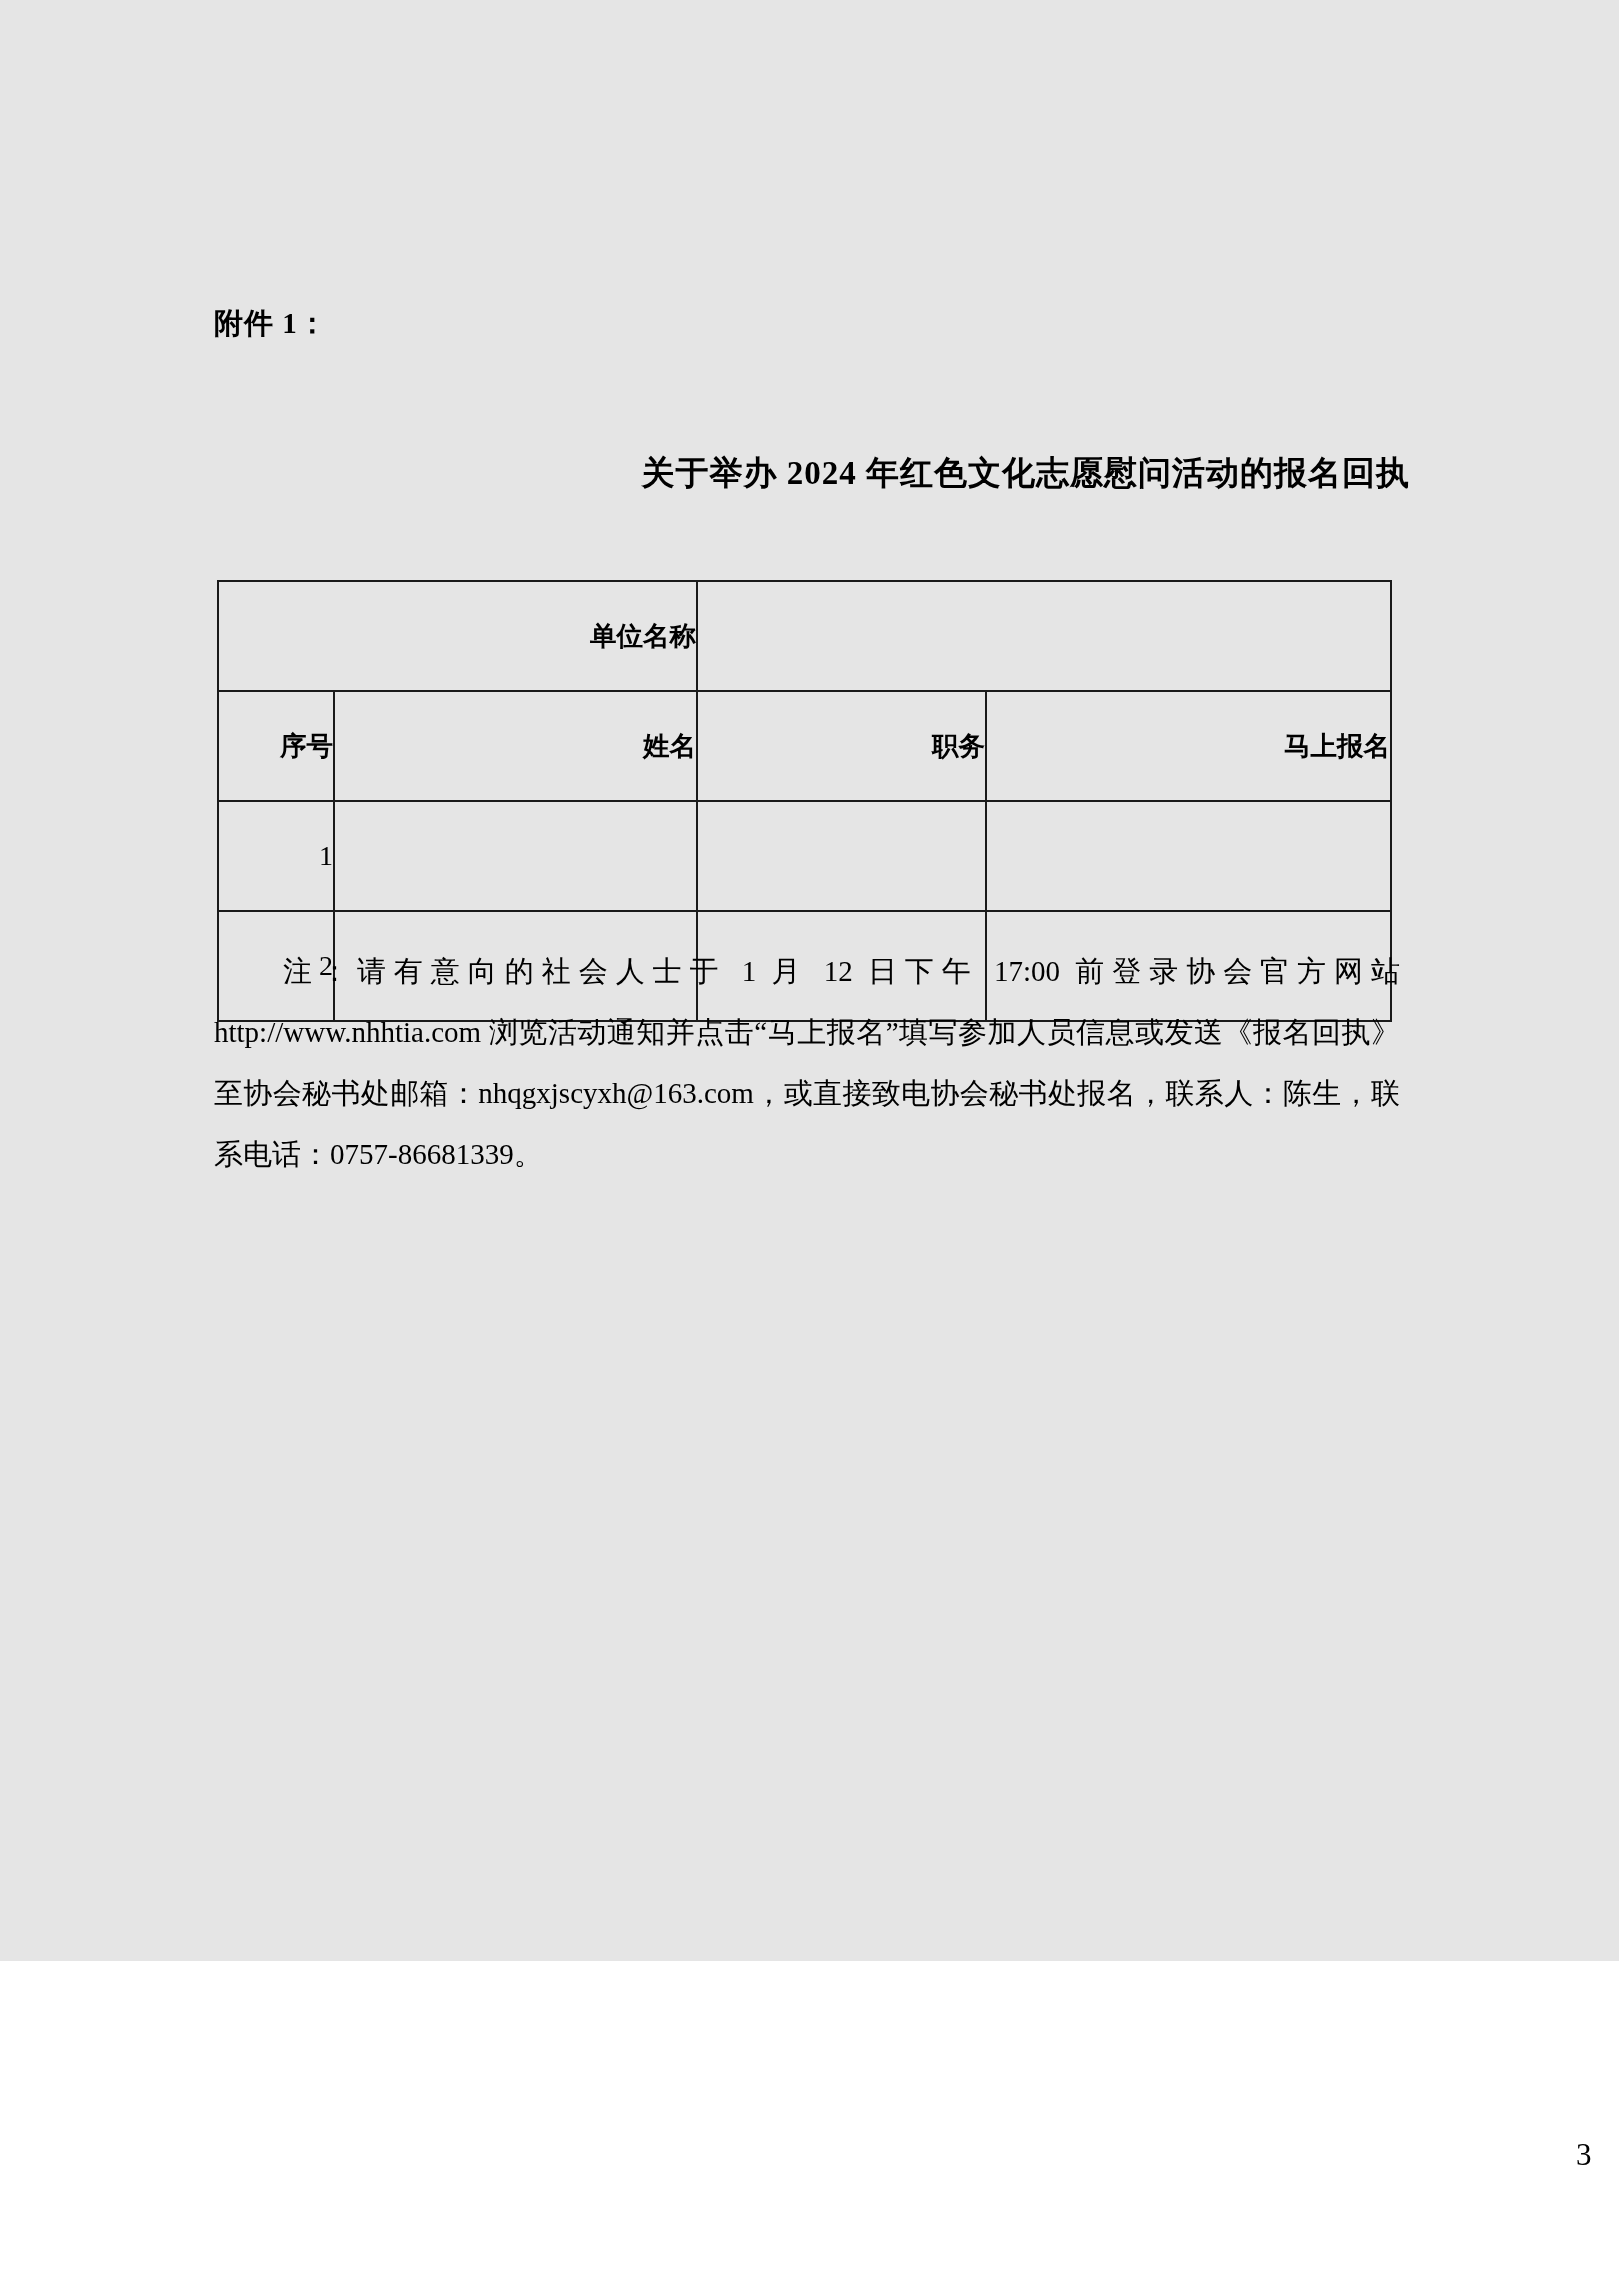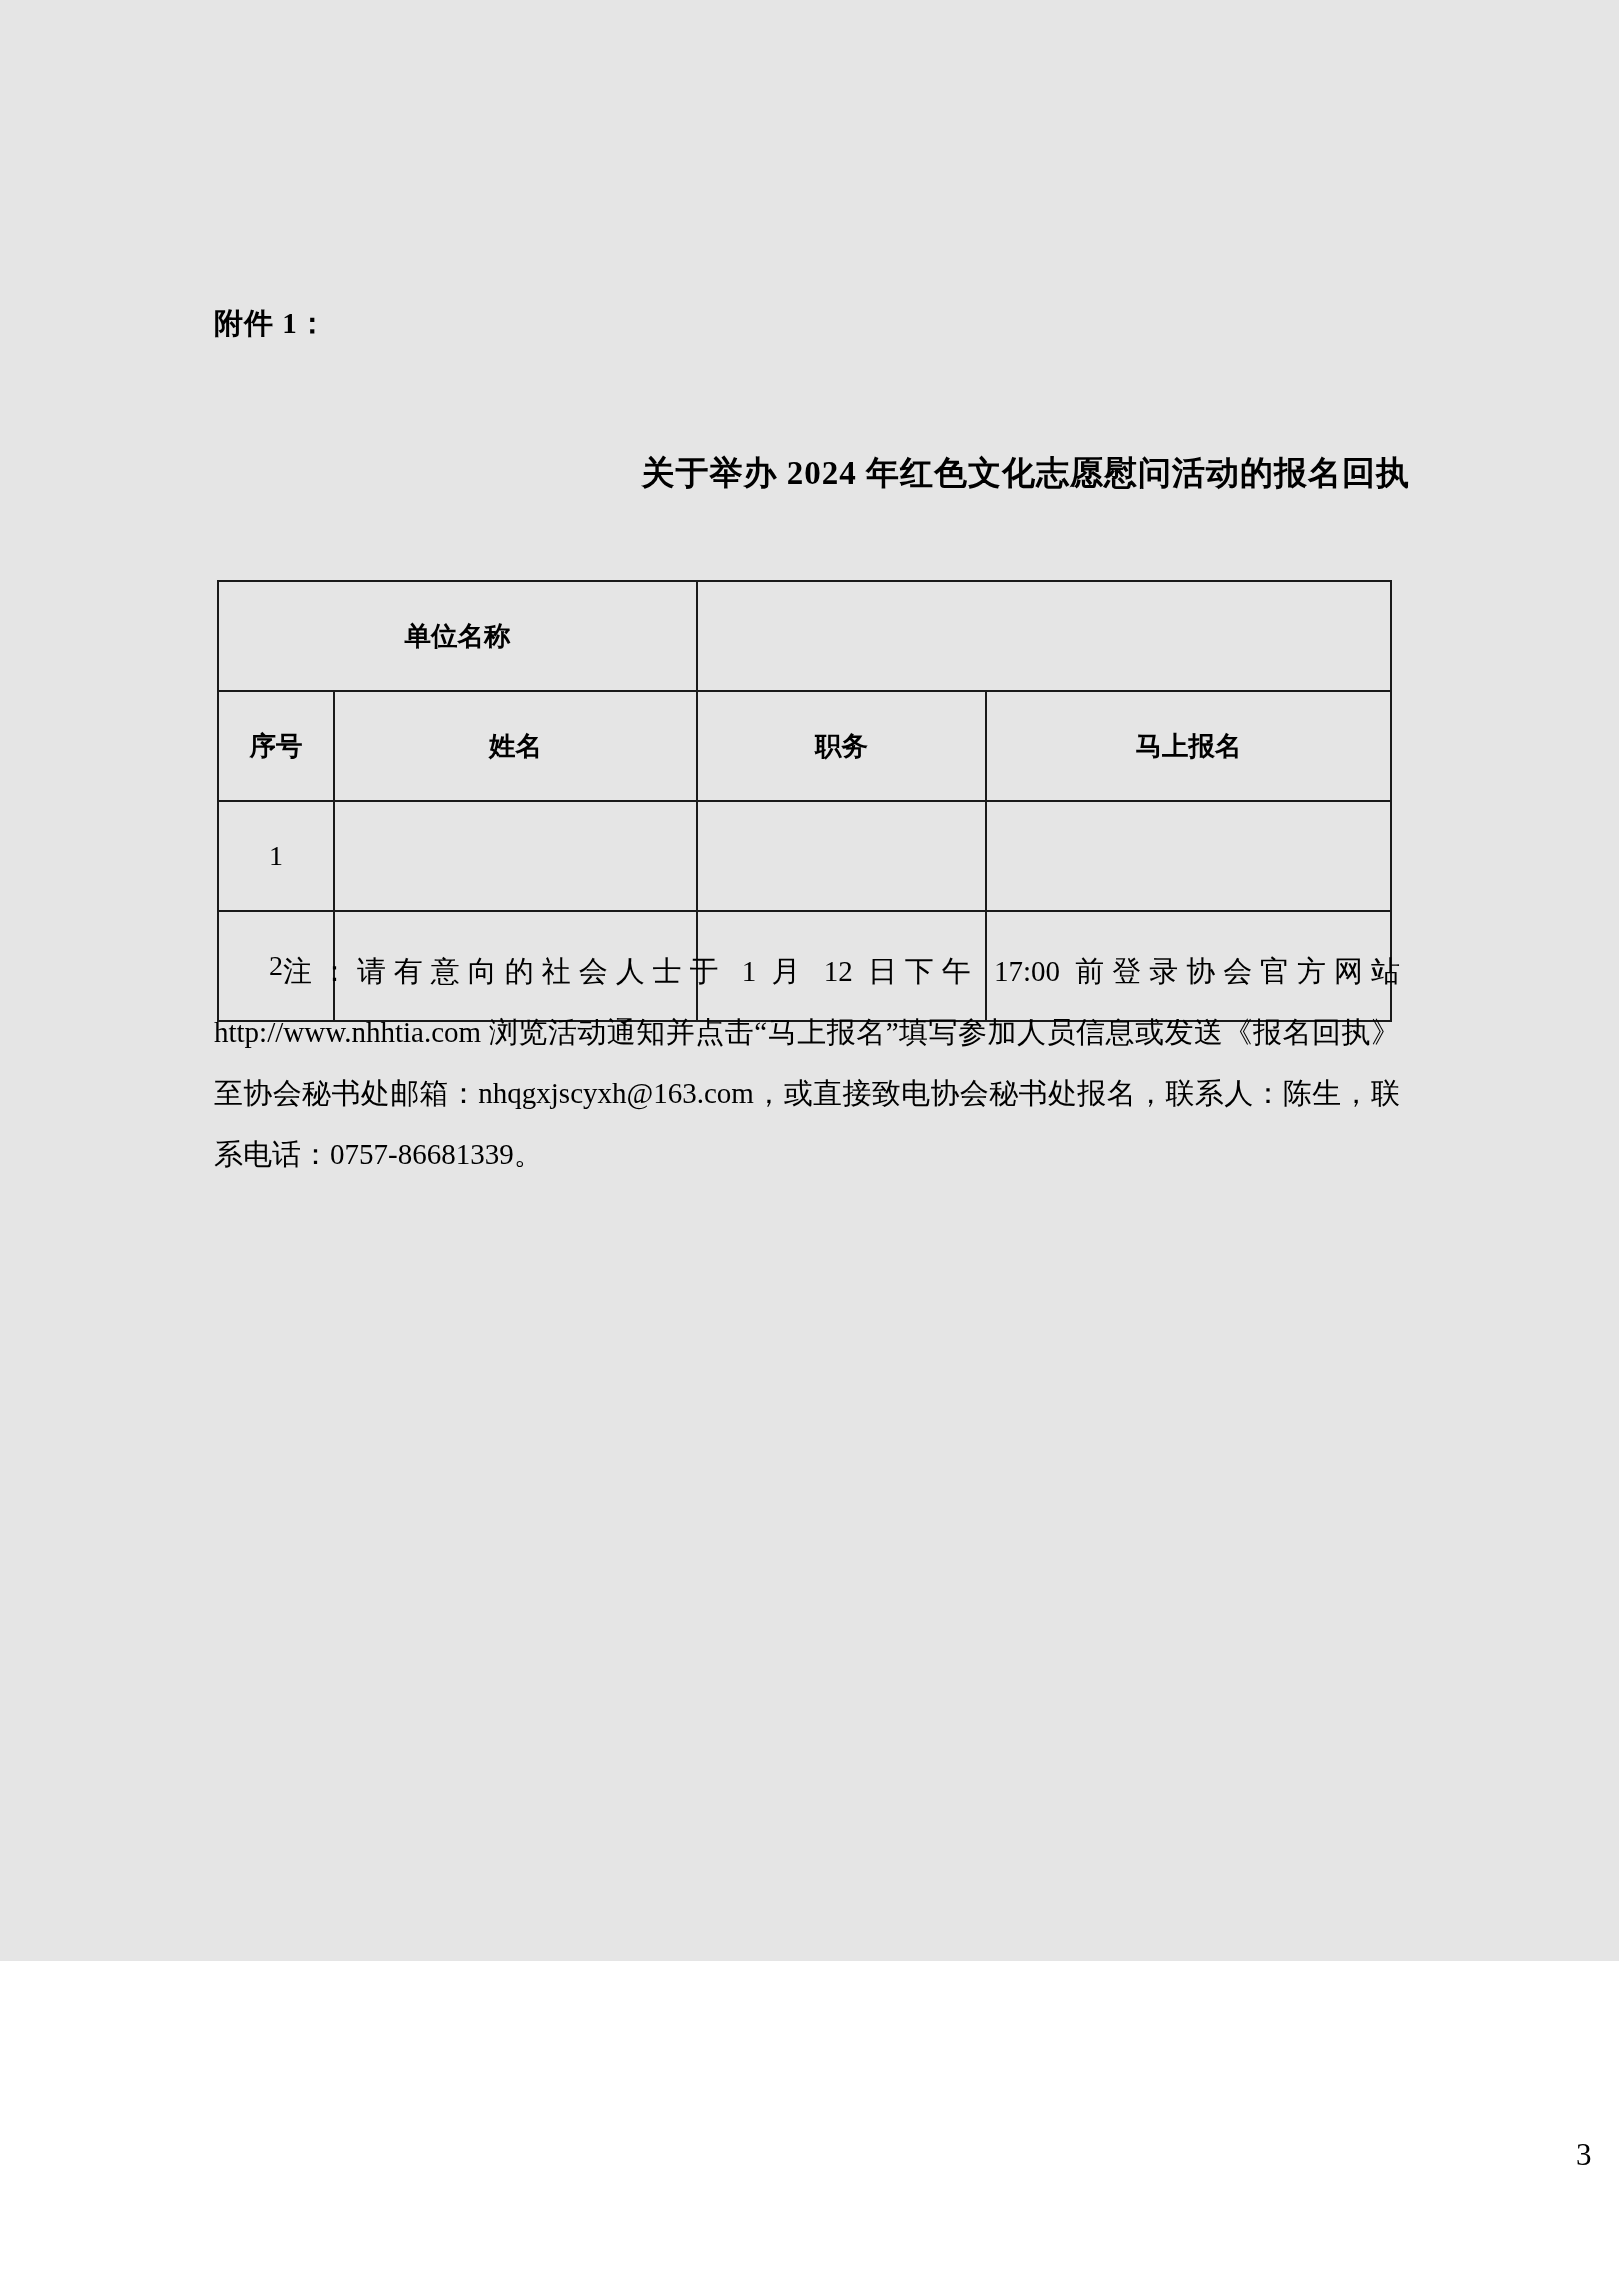--- a/index.html
+++ b/index.html
@@ -55,21 +55,21 @@
     position: absolute;
     top: 580px;
     left: 2.9px;
     border-collapse: collapse;
     width: 1172px;
     table-layout: fixed;
   }
   table.receipt td {
     border: 2px solid #1a1a1a;
     height: 108px;
-    text-align: center;
+    text-align: right;
     vertical-align: middle;
     font-size: 26.5px;
     font-weight: bold;
     padding: 0;
   }
   table.receipt td.row-index {
     font-weight: normal;
     font-size: 28px;
   }
   table.receipt td.blank {

